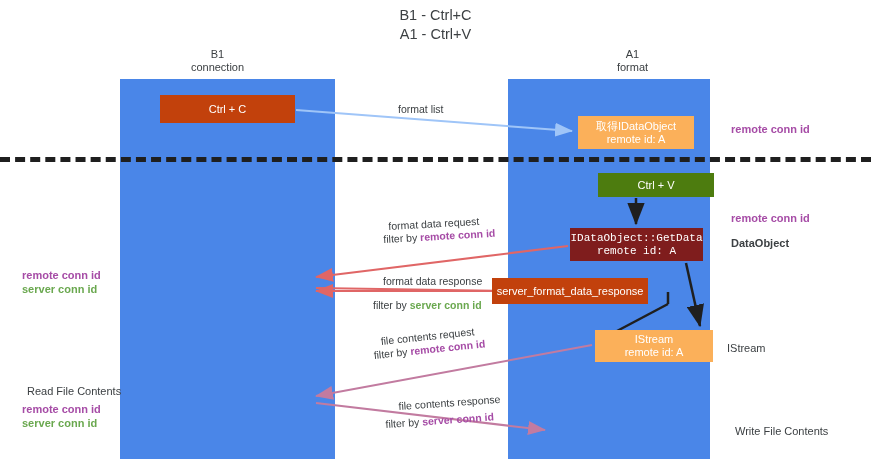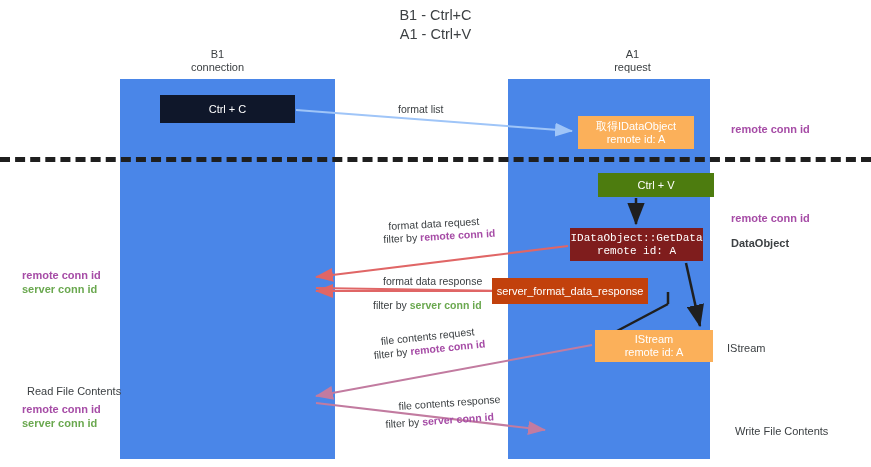--- a/index.html
+++ b/index.html
@@ -52,21 +52,21 @@
     display:flex;flex-direction:column;
     align-items:center;justify-content:center;
     color:#ffffff;
     font-size:11px;
     line-height:13px;
     text-align:center;
     white-space:pre-line;
     padding:2px 4px;
   }
 
-  #n-ctrl-c{left:160px;top:95px;width:135px;height:28px;background:#0f172a;}
+  #n-ctrl-c{left:160px;top:95px;width:135px;height:28px;background:#c2410c;}
   #n-dataobject{left:578px;top:116px;width:116px;height:33px;background:#fbb05a;}
   #n-ctrl-v{left:598px;top:173px;width:116px;height:24px;background:#4d7c0f;}
   #n-getdata{left:570px;top:228px;width:133px;height:33px;background:#7f1d1d;font-family:Liberation Mono, monospace;}
   #n-fmt-req{left:151px;top:268px;width:160px;height:26px;background:#fbb05a;}
   #n-fmt-resp{left:492px;top:278px;width:156px;height:26px;background:#c2410c;}
   #n-istream{left:595px;top:330px;width:118px;height:32px;background:#fbb05a;}
   #n-file-req{left:151px;top:384px;width:160px;height:26px;background:#fbb05a;}
   #n-file-resp{left:549px;top:417px;width:156px;height:26px;background:#fbb05a;}
 
   
@@ -110,21 +110,21 @@
 <body>
 
 <div id="stage">
 
   <div class="abs title">B1 - Ctrl+C
 A1 - Ctrl+V</div>
 
   <div class="abs lane-head" id="lane-head-b1">B1
 connection</div>
   <div class="abs lane-head" id="lane-head-a1">A1
-request</div>
+format</div>
 
   <div class="abs lane" id="lane-b1"></div>
   <div class="abs lane" id="lane-a1"></div>
 
   <svg id="wires" viewBox="0 0 871 467">
     <defs>
       <marker id="ah-blue" markerWidth="9" markerHeight="7" refX="8.5" refY="3.5" orient="auto">
         <polygon points="0 0, 9 3.5, 0 7" fill="#9fc5f8"></polygon>
       </marker>
       <marker id="ah-red" markerWidth="9" markerHeight="7" refX="8.5" refY="3.5" orient="auto">

